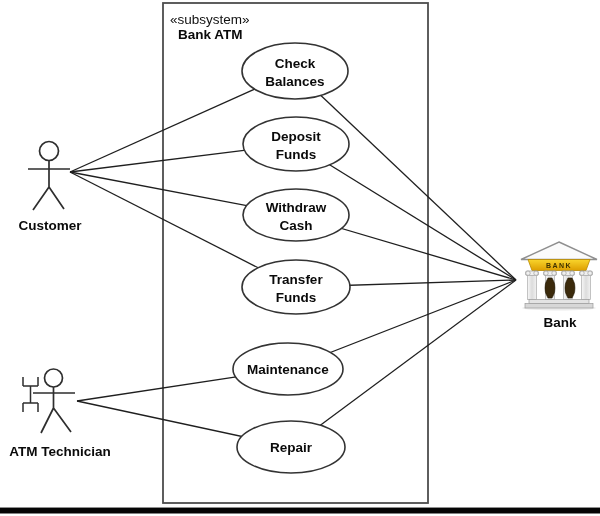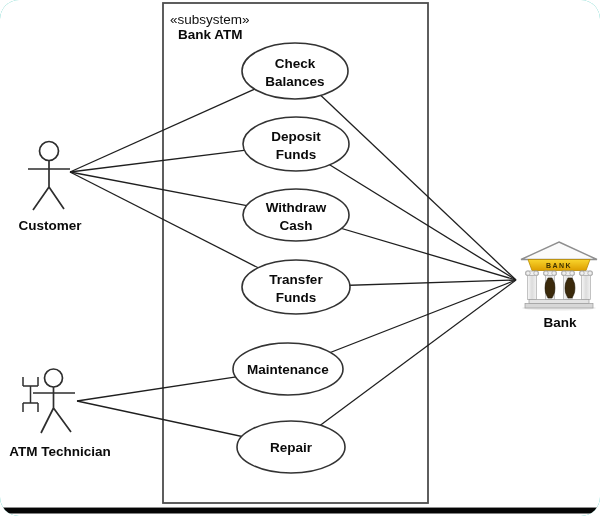--- a/index.html
+++ b/index.html
@@ -3,21 +3,20 @@
 <meta charset="utf-8">
 <style>
   html, body { margin: 0; padding: 0; background: #ffffff; }
   .stage {
     position: relative;
     width: 600px;
     height: 516px;
     background: #14b8a6;
     overflow: hidden;
     font-family: "Liberation Sans", sans-serif;
-    border-radius: 19px;
   }
   svg { display: block; }
 
   .assoc { stroke: #1f1f1f; stroke-width: 1.3; fill: none; }
   .boundary { fill: #ffffff; stroke: #4d4d4d; stroke-width: 1.8; }
   .uc-ellipse { fill: #ffffff; stroke: #333333; stroke-width: 1.6; }
 
   .stereotype-text {
     font: 13.5px "Liberation Sans", sans-serif;
     fill: #111111;

